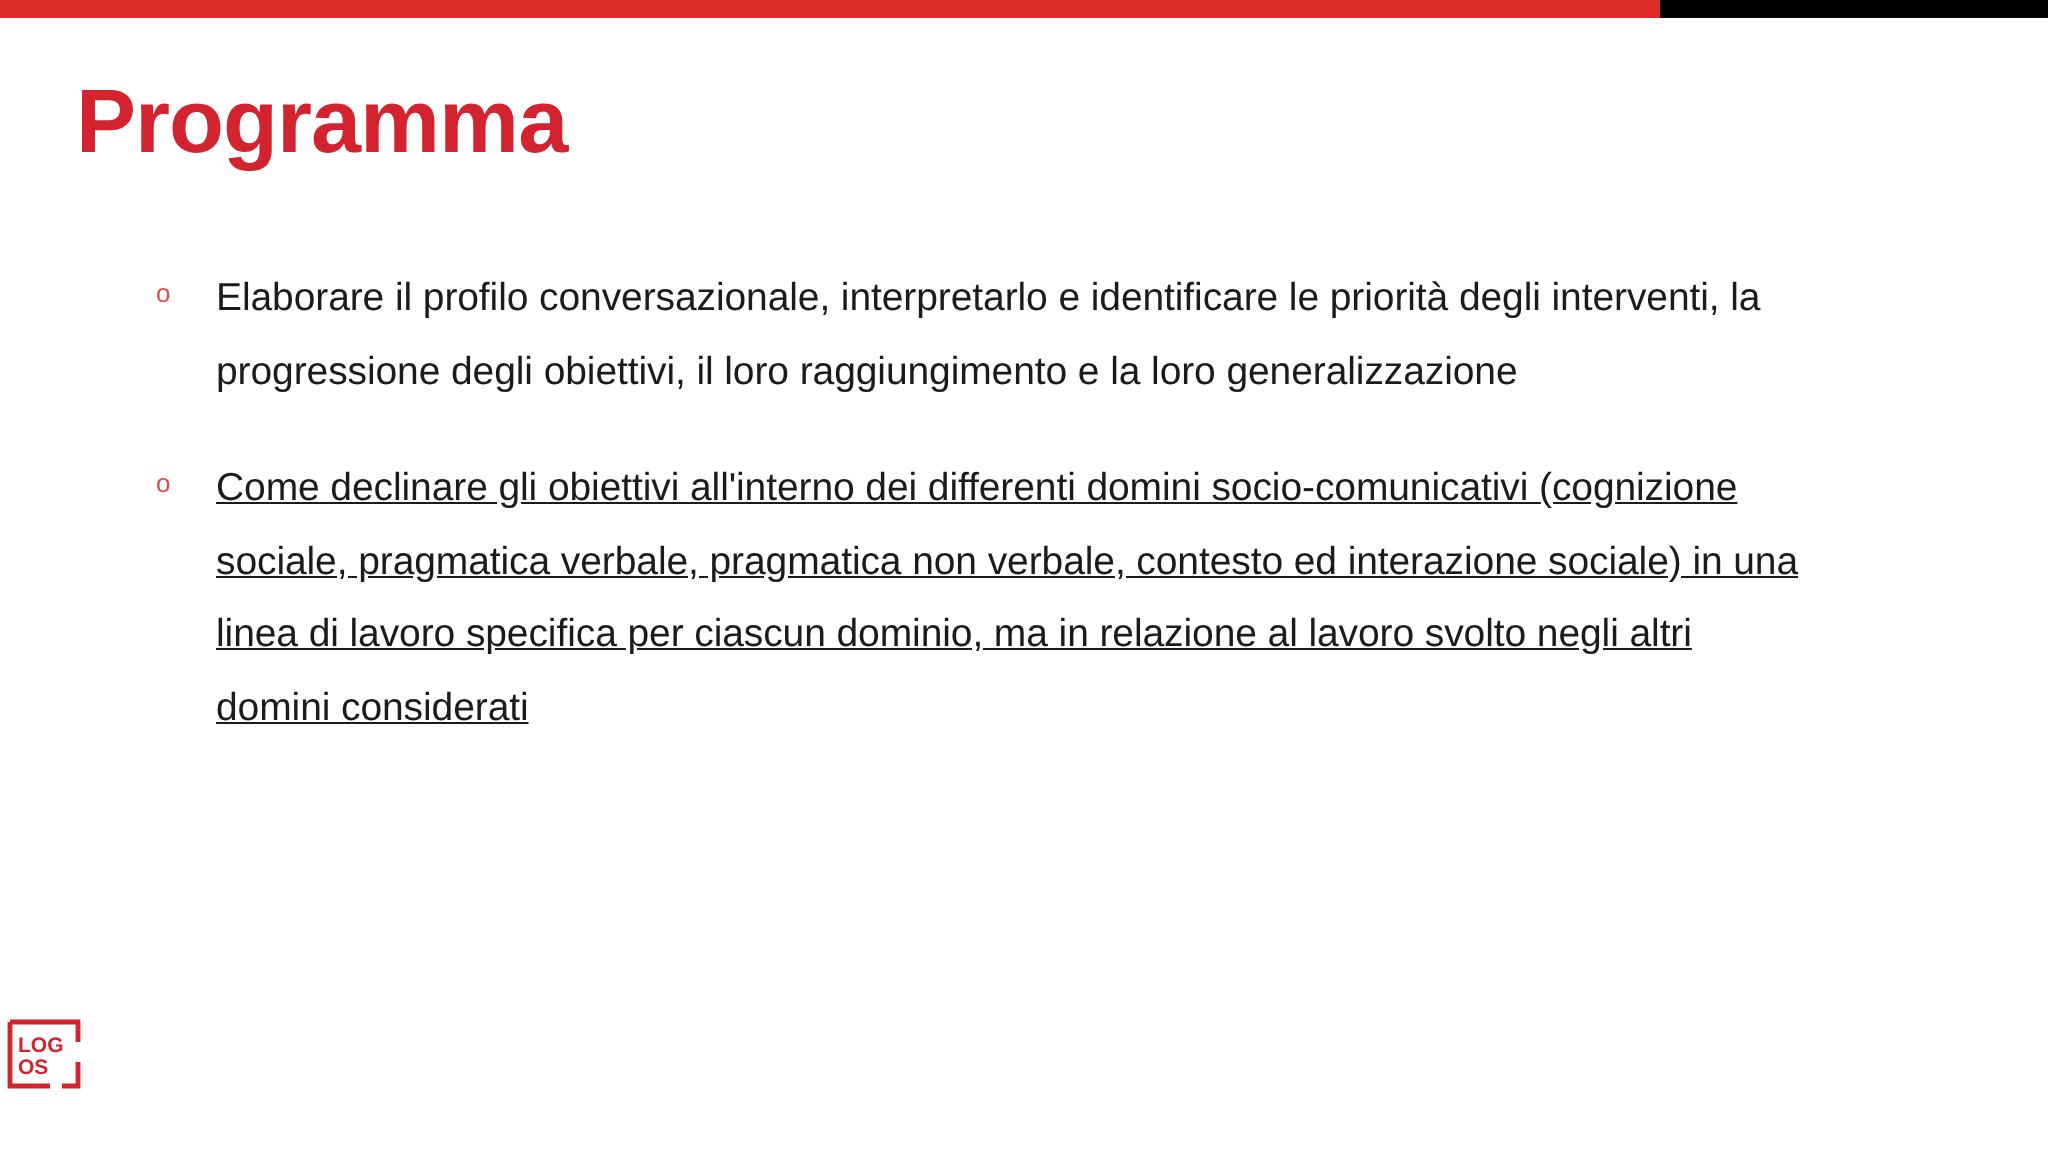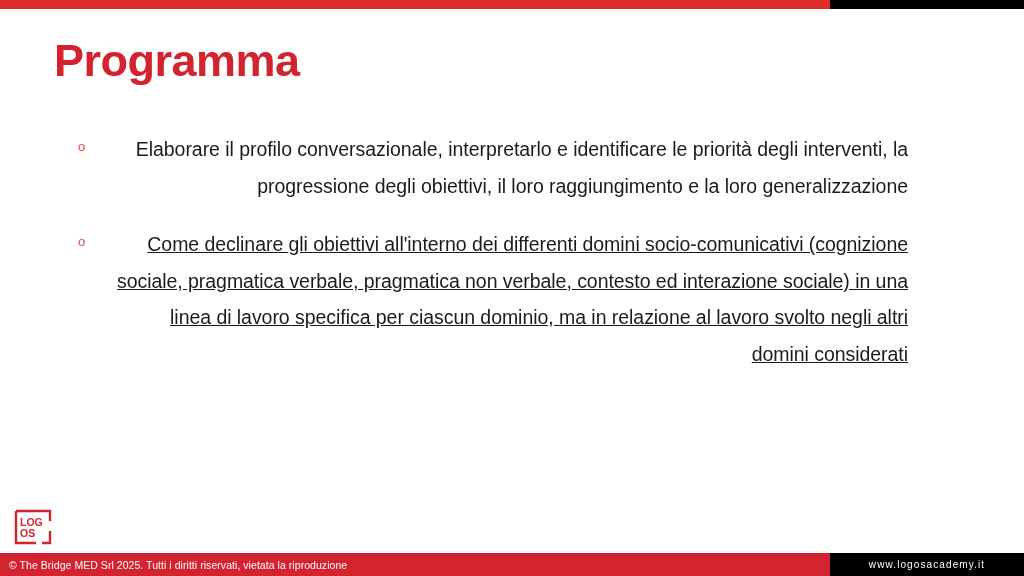--- a/index.html
+++ b/index.html
@@ -46,21 +46,20 @@
   .title {
     position: absolute;
     left: 38px;
     top: 36px;
     font-size: 45px;
     font-weight: bold;
     color: #d3232f;
     letter-spacing: -0.5px;
     line-height: 1.1;
     font-family: "Liberation Sans", sans-serif;
-    margin-left: 16px;
   }
 
   
   .content {
     position: absolute;
     left: 64px;
     top: 131px;
     width: 860px;
   }
   .bullet-row {
@@ -80,29 +79,28 @@
     box-sizing: border-box;
     font-family: "Liberation Sans", sans-serif;
   }
   .bullet-text {
     flex: 1 1 auto;
     font-size: 19.5px;
     line-height: 36.5px;
     color: #1b1b1b;
     font-family: "Liberation Sans", sans-serif;
     letter-spacing: -0.05px;
-    text-align: right;
   }
   .bullet-row.b1 .bullet-text { max-width: 800px; }
   .bullet-row.b2 .bullet-text { max-width: 800px; text-decoration: underline; }
 
   
   .logo {
     position: absolute;
-    left: 14px;
+    left: 3px;
     top: 509px;
     width: 38px;
     height: 36px;
   }
   .logo svg { display: block; }
 
   
   .footer {
     position: absolute;
     left: 0;
@@ -172,22 +170,14 @@
     <svg width="38" height="36" viewBox="0 0 38 36" xmlns="http://www.w3.org/2000/svg">
 
       <path d="M2 2 H36 V12" fill="none" stroke="#d3232f" stroke-width="2.4"></path>
       <path d="M2 2 V34 H22" fill="none" stroke="#d3232f" stroke-width="2.4"></path>
       <path d="M28 34 H36 V22" fill="none" stroke="#d3232f" stroke-width="2.4"></path>
       <text x="6" y="17" font-family="Liberation Sans, sans-serif" font-size="10.5" font-weight="bold" fill="#d3232f">LOG</text>
       <text x="6" y="28" font-family="Liberation Sans, sans-serif" font-size="10.5" font-weight="bold" fill="#d3232f">OS</text>
     </svg>
   </div>
 
-  <div class="footer">
-    <div class="footer-red">
-      <span class="footer-copy">© The Bridge MED Srl 2025. Tutti i diritti riservati, vietata la riproduzione</span>
-    </div>
-    <div class="footer-black">
-      <span class="footer-url">www.logosacademy.it</span>
-    </div>
-  </div>
 
 </div>
 
 </body></html>

